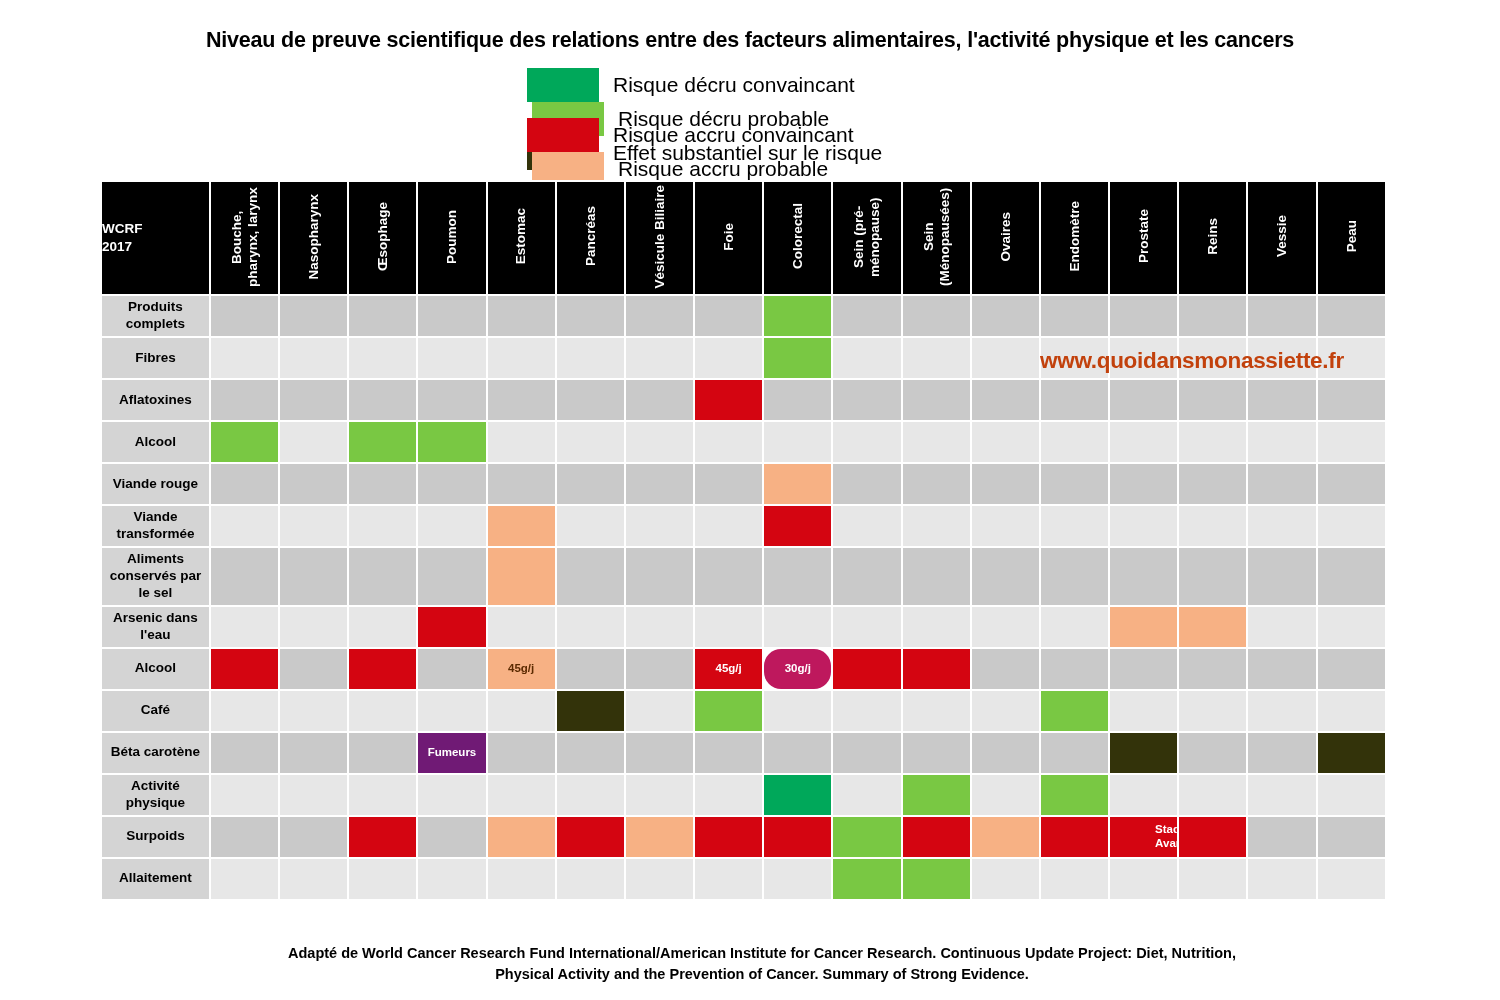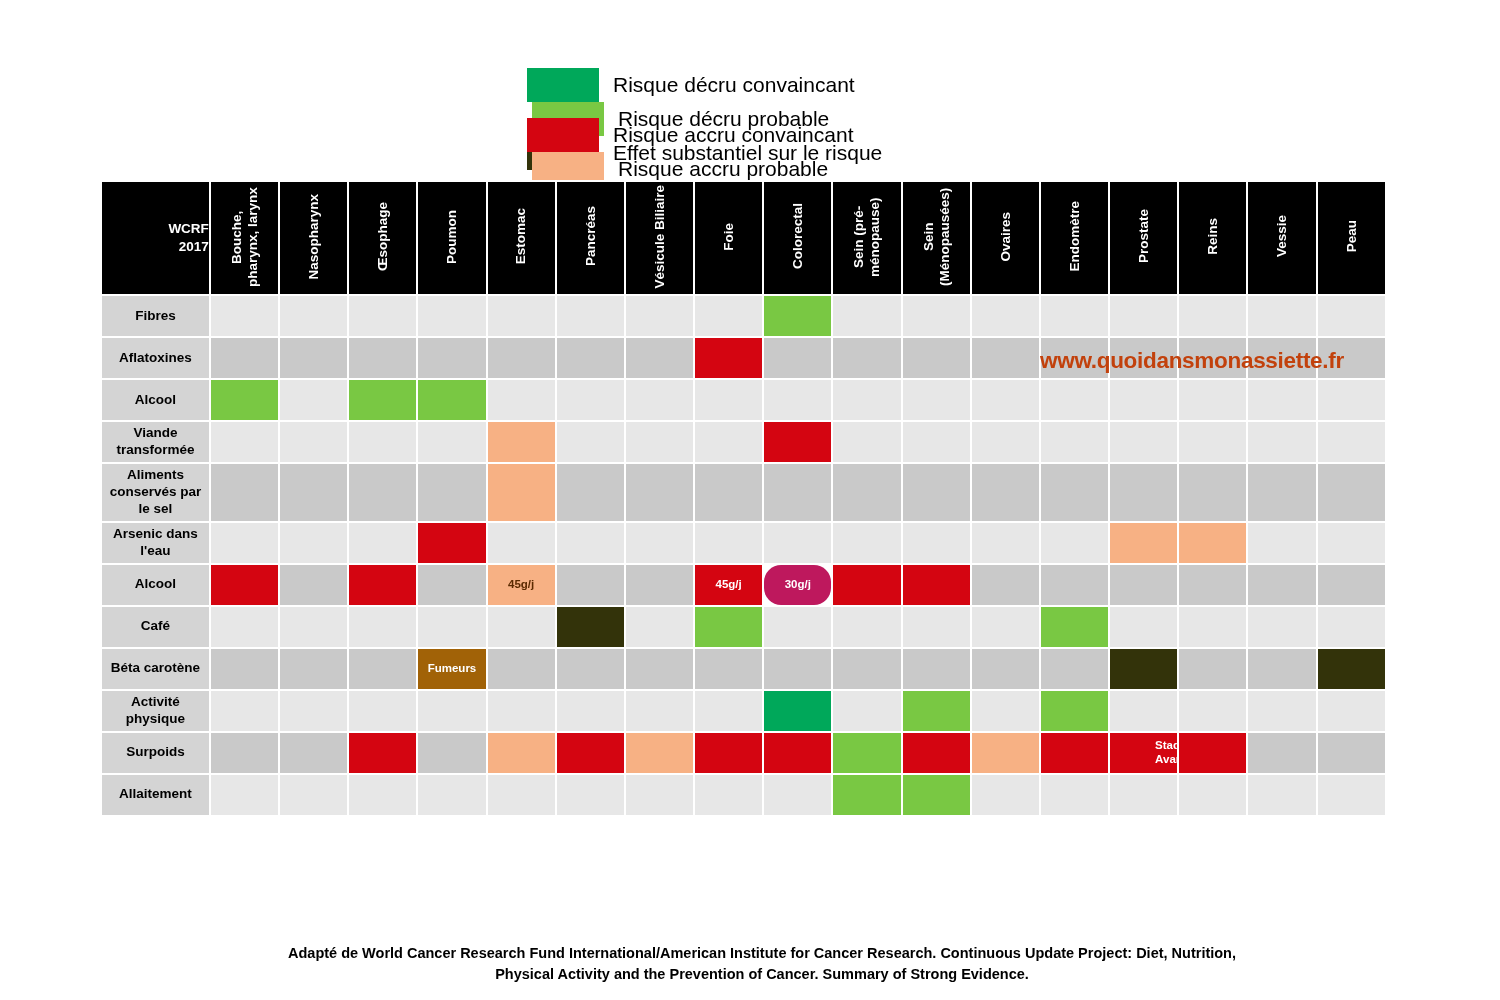--- a/index.html
+++ b/index.html
@@ -84,21 +84,21 @@
   thead th {
     background: #000000;
     color: #ffffff;
     height: 112px;
     vertical-align: middle;
     font-size: 13.5px;
     font-weight: bold;
   }
   th.corner {
     width: 105px;
-    text-align: right;
+    text-align: left;
     line-height: 1.3;
   }
   th.colhead {
     width: 66px;
     position: relative;
   }
   th.colhead .vert {
     writing-mode: vertical-rl;
     transform: rotate(180deg);
     white-space: pre-line;
@@ -154,20 +154,21 @@
     font-size: 14.5px;
     font-weight: bold;
     line-height: 1.45;
   }
 </style>
 </head>
 <body>
 
 <div id="page">
 
+  <div class="title">Niveau de preuve scientifique des relations entre des facteurs alimentaires, l'activité physique et les cancers</div>
 
   <div class="legend">
     <div class="legend-row">
       <div class="legend-item li-1">
         <div class="legend-swatch" style="background:#00a85a"></div>
         <div class="legend-label">Risque décru convaincant</div>
       </div>
       <div class="legend-item li-2">
         <div class="legend-swatch" style="background:#79c843"></div>
         <div class="legend-label">Risque décru probable</div>
@@ -209,20 +210,40 @@
             <th class="colhead"><span class="vert">Ovaires</span></th>
             <th class="colhead"><span class="vert">Endomètre</span></th>
             <th class="colhead"><span class="vert">Prostate</span></th>
             <th class="colhead"><span class="vert">Reins</span></th>
             <th class="colhead"><span class="vert">Vessie</span></th>
             <th class="colhead"><span class="vert">Peau</span></th>
           </tr>
       </thead>
       <tbody id="matrix-body">
 
+      <tr class="alt">
+            <th class="rowhead">Produits complets</th>
+            <td class="cell"></td>
+            <td class="cell"></td>
+            <td class="cell"></td>
+            <td class="cell"></td>
+            <td class="cell"></td>
+            <td class="cell"></td>
+            <td class="cell"></td>
+            <td class="cell"></td>
+            <td class="cell dark-note" style="background: rgb(121, 200, 67);"></td>
+            <td class="cell"></td>
+            <td class="cell"></td>
+            <td class="cell"></td>
+            <td class="cell"></td>
+            <td class="cell"></td>
+            <td class="cell"></td>
+            <td class="cell"></td>
+            <td class="cell"></td>
+          </tr>
           <tr>
             <th class="rowhead">Fibres</th>
             <td class="cell"></td>
             <td class="cell"></td>
             <td class="cell"></td>
             <td class="cell"></td>
             <td class="cell"></td>
             <td class="cell"></td>
             <td class="cell"></td>
             <td class="cell"></td>
@@ -269,20 +290,40 @@
             <td class="cell"></td>
             <td class="cell"></td>
             <td class="cell"></td>
             <td class="cell"></td>
             <td class="cell"></td>
             <td class="cell"></td>
             <td class="cell"></td>
             <td class="cell"></td>
             <td class="cell"></td>
           </tr>
+          <tr class="alt">
+            <th class="rowhead">Viande rouge</th>
+            <td class="cell"></td>
+            <td class="cell"></td>
+            <td class="cell"></td>
+            <td class="cell"></td>
+            <td class="cell"></td>
+            <td class="cell"></td>
+            <td class="cell"></td>
+            <td class="cell"></td>
+            <td class="cell light-note" style="background: rgb(247, 177, 132);"></td>
+            <td class="cell"></td>
+            <td class="cell"></td>
+            <td class="cell"></td>
+            <td class="cell"></td>
+            <td class="cell"></td>
+            <td class="cell"></td>
+            <td class="cell"></td>
+            <td class="cell"></td>
+          </tr>
           <tr>
             <th class="rowhead">Viande transformée</th>
             <td class="cell"></td>
             <td class="cell"></td>
             <td class="cell"></td>
             <td class="cell"></td>
             <td class="cell light-note" style="background: rgb(247, 177, 132);"></td>
             <td class="cell"></td>
             <td class="cell"></td>
             <td class="cell"></td>
@@ -374,21 +415,21 @@
             <td class="cell"></td>
             <td class="cell"></td>
             <td class="cell"></td>
             <td class="cell"></td>
           </tr>
           <tr class="alt">
             <th class="rowhead">Béta carotène</th>
             <td class="cell"></td>
             <td class="cell"></td>
             <td class="cell"></td>
-            <td class="cell dark-note" style="background: #a16207;">Fumeurs</td>
+            <td class="cell dark-note" style="background: #701a75;">Fumeurs</td>
             <td class="cell"></td>
             <td class="cell"></td>
             <td class="cell"></td>
             <td class="cell"></td>
             <td class="cell"></td>
             <td class="cell"></td>
             <td class="cell"></td>
             <td class="cell"></td>
             <td class="cell"></td>
             <td class="cell dark-note" style="background: rgb(51, 51, 10);"></td>

